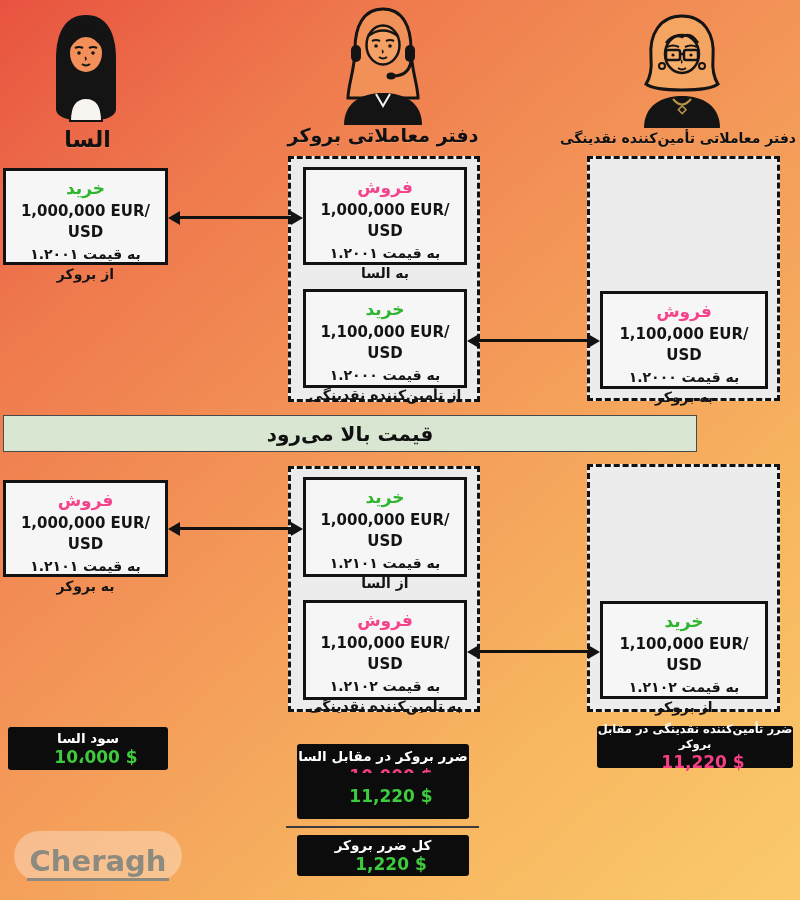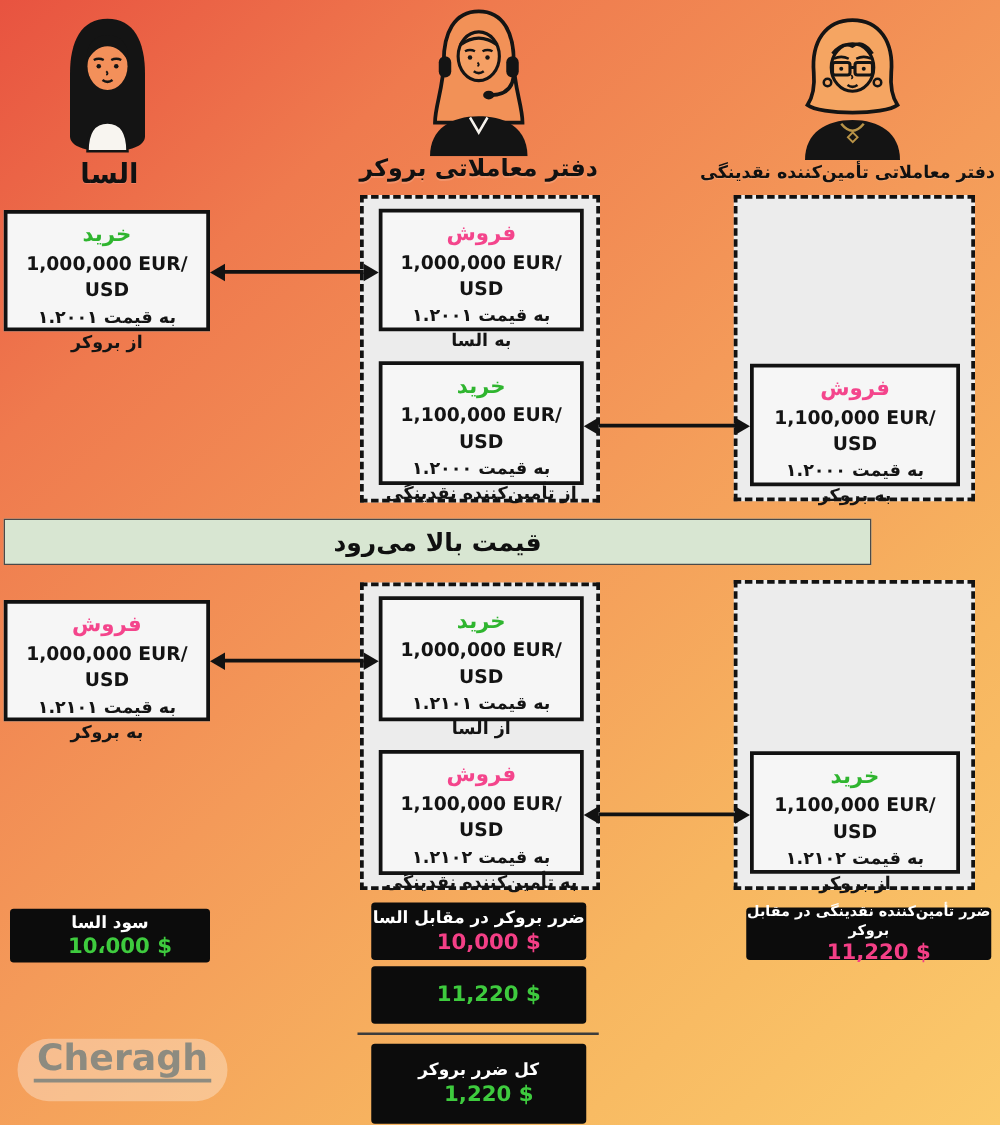--- a/index.html
+++ b/index.html
@@ -42,21 +42,21 @@
     text-align:center; display:flex; flex-direction:column; justify-content:center; gap:1px;}
   .result-label{font-size:13.5px; font-weight:bold; line-height:1.25;}
   .result-label.small{font-size:11.5px;}
   .result-value{font-size:17px; font-weight:bold; direction:ltr;margin-left:16px;}
   .val-green{color:var(--profit);} .val-pink{color:var(--loss);}
 
   .divider{position:absolute; left:286px; top:826px; width:193px; height:2px; background:#3c3c3c;}
 
   .logo-pill{position:absolute; left:14px; top:831px; width:168px; height:50px;
     background:rgba(255,255,255,.32); border-radius:26px;
-    display:flex; align-items:flex-start; justify-content:center;}
+    display:flex; align-items:flex-end; justify-content:center;}
   .logo-text{font-size:29px; font-weight:bold; color:#8d8b80; line-height:1.05;
     border-bottom:3px solid #8d8b80; padding:0 3px 2px;}
 </style>
 </head>
 <body>
 
 <div class="stage">
 
   <svg class="avatar" style="left:46px; top:13px;" width="80" height="114" viewBox="0 0 80 114">
     <path d="M40 2 C19 2 10 20 10 46 L10 96 C10 104 22 108 40 108 C58 108 70 104 70 96 L70 46 C70 20 61 2 40 2 Z" fill="#141414"></path>
@@ -183,32 +183,32 @@
   </div>
 
   <div class="arrow" style="left:180px; top:527px; width:111px;"></div>
   <div class="arrow" style="left:479px; top:650px; width:109px;"></div>
 
   <div class="result-box" style="left:8px; top:727px; width:160px; height:43px;">
     <div class="result-label" dir="rtl">سود السا</div>
     <div class="result-value val-green">10،000 $</div>
   </div>
 
-  <div class="result-box" style="left:297px; top:722px; width:172px; height:46px;">
+  <div class="result-box" style="left:297px; top:744px; width:172px; height:46px;">
     <div class="result-label" dir="rtl">ضرر بروکر در مقابل السا</div>
     <div class="result-value val-pink">10,000 $</div>
   </div>
 
   <div class="result-box" style="left:297px; top:773px; width:172px; height:46px;">
     <div class="result-value val-green">11,220 $</div>
   </div>
 
   <div class="divider"></div>
 
-  <div class="result-box" style="left:297px; top:835px; width:172px; height:64px;">
+  <div class="result-box" style="left:297px; top:835px; width:172px; height:41px;">
     <div class="result-label" dir="rtl">کل ضرر بروکر</div>
     <div class="result-value val-green">1,220 $</div>
   </div>
 
   <div class="result-box" style="left:597px; top:726px; width:196px; height:42px;">
     <div class="result-label small" dir="rtl">ضرر تأمین‌کننده نقدینگی در مقابل بروکر</div>
     <div class="result-value val-pink">11,220 $</div>
   </div>
 
   <div class="logo-pill">

